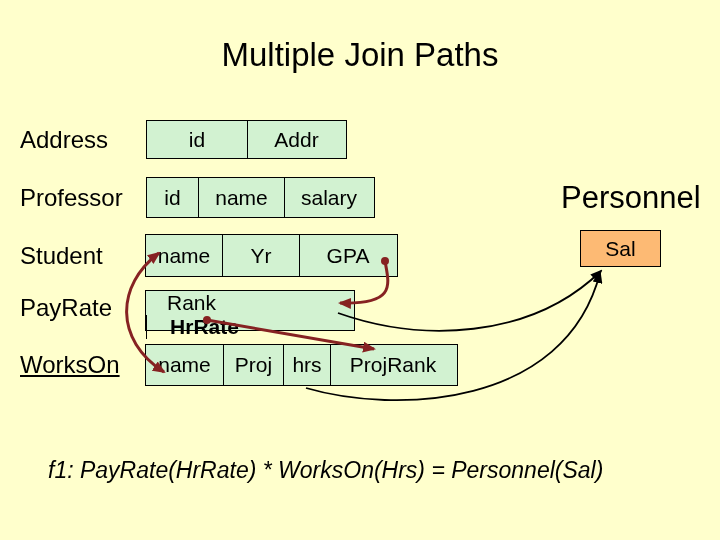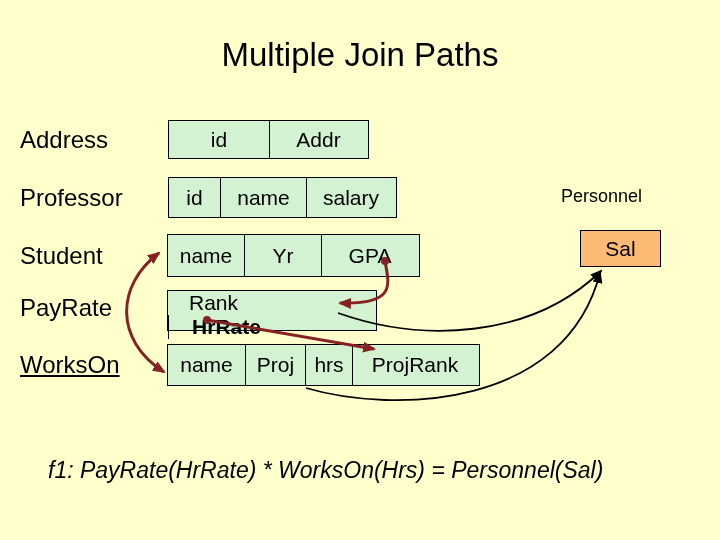--- a/index.html
+++ b/index.html
@@ -25,34 +25,33 @@
     font-size: 24px;
     color: #000;
     text-align: right;
   }
   .rel-row {
     position: absolute;
     display: flex;
     background: #D2F2D1;
     border: 1.6px solid #000;
     box-sizing: border-box;
-    margin-left: 22px;
   }
   .cell {
     display: flex; align-items: center; justify-content: center;
     font-size: 21px;
     color: #000;
     box-sizing: border-box;
     height: 100%;
   }
   .cell + .cell { border-left: 1.6px solid #000; }
   .personnel-label {
     position: absolute;
-    left: 561px; top: 186px;
-    font-size: 18px; color: #000;
+    left: 561px; top: 180px;
+    font-size: 31px; color: #000;
   }
   .sal-box {
     position: absolute;
     left: 580px; top: 230px;
     width: 81px; height: 37px;
     background: #fdba74;
     border: 1.5px solid #000;
     box-sizing: border-box;
     display: flex; align-items: center; justify-content: center;
     font-size: 21px; color: #000;

